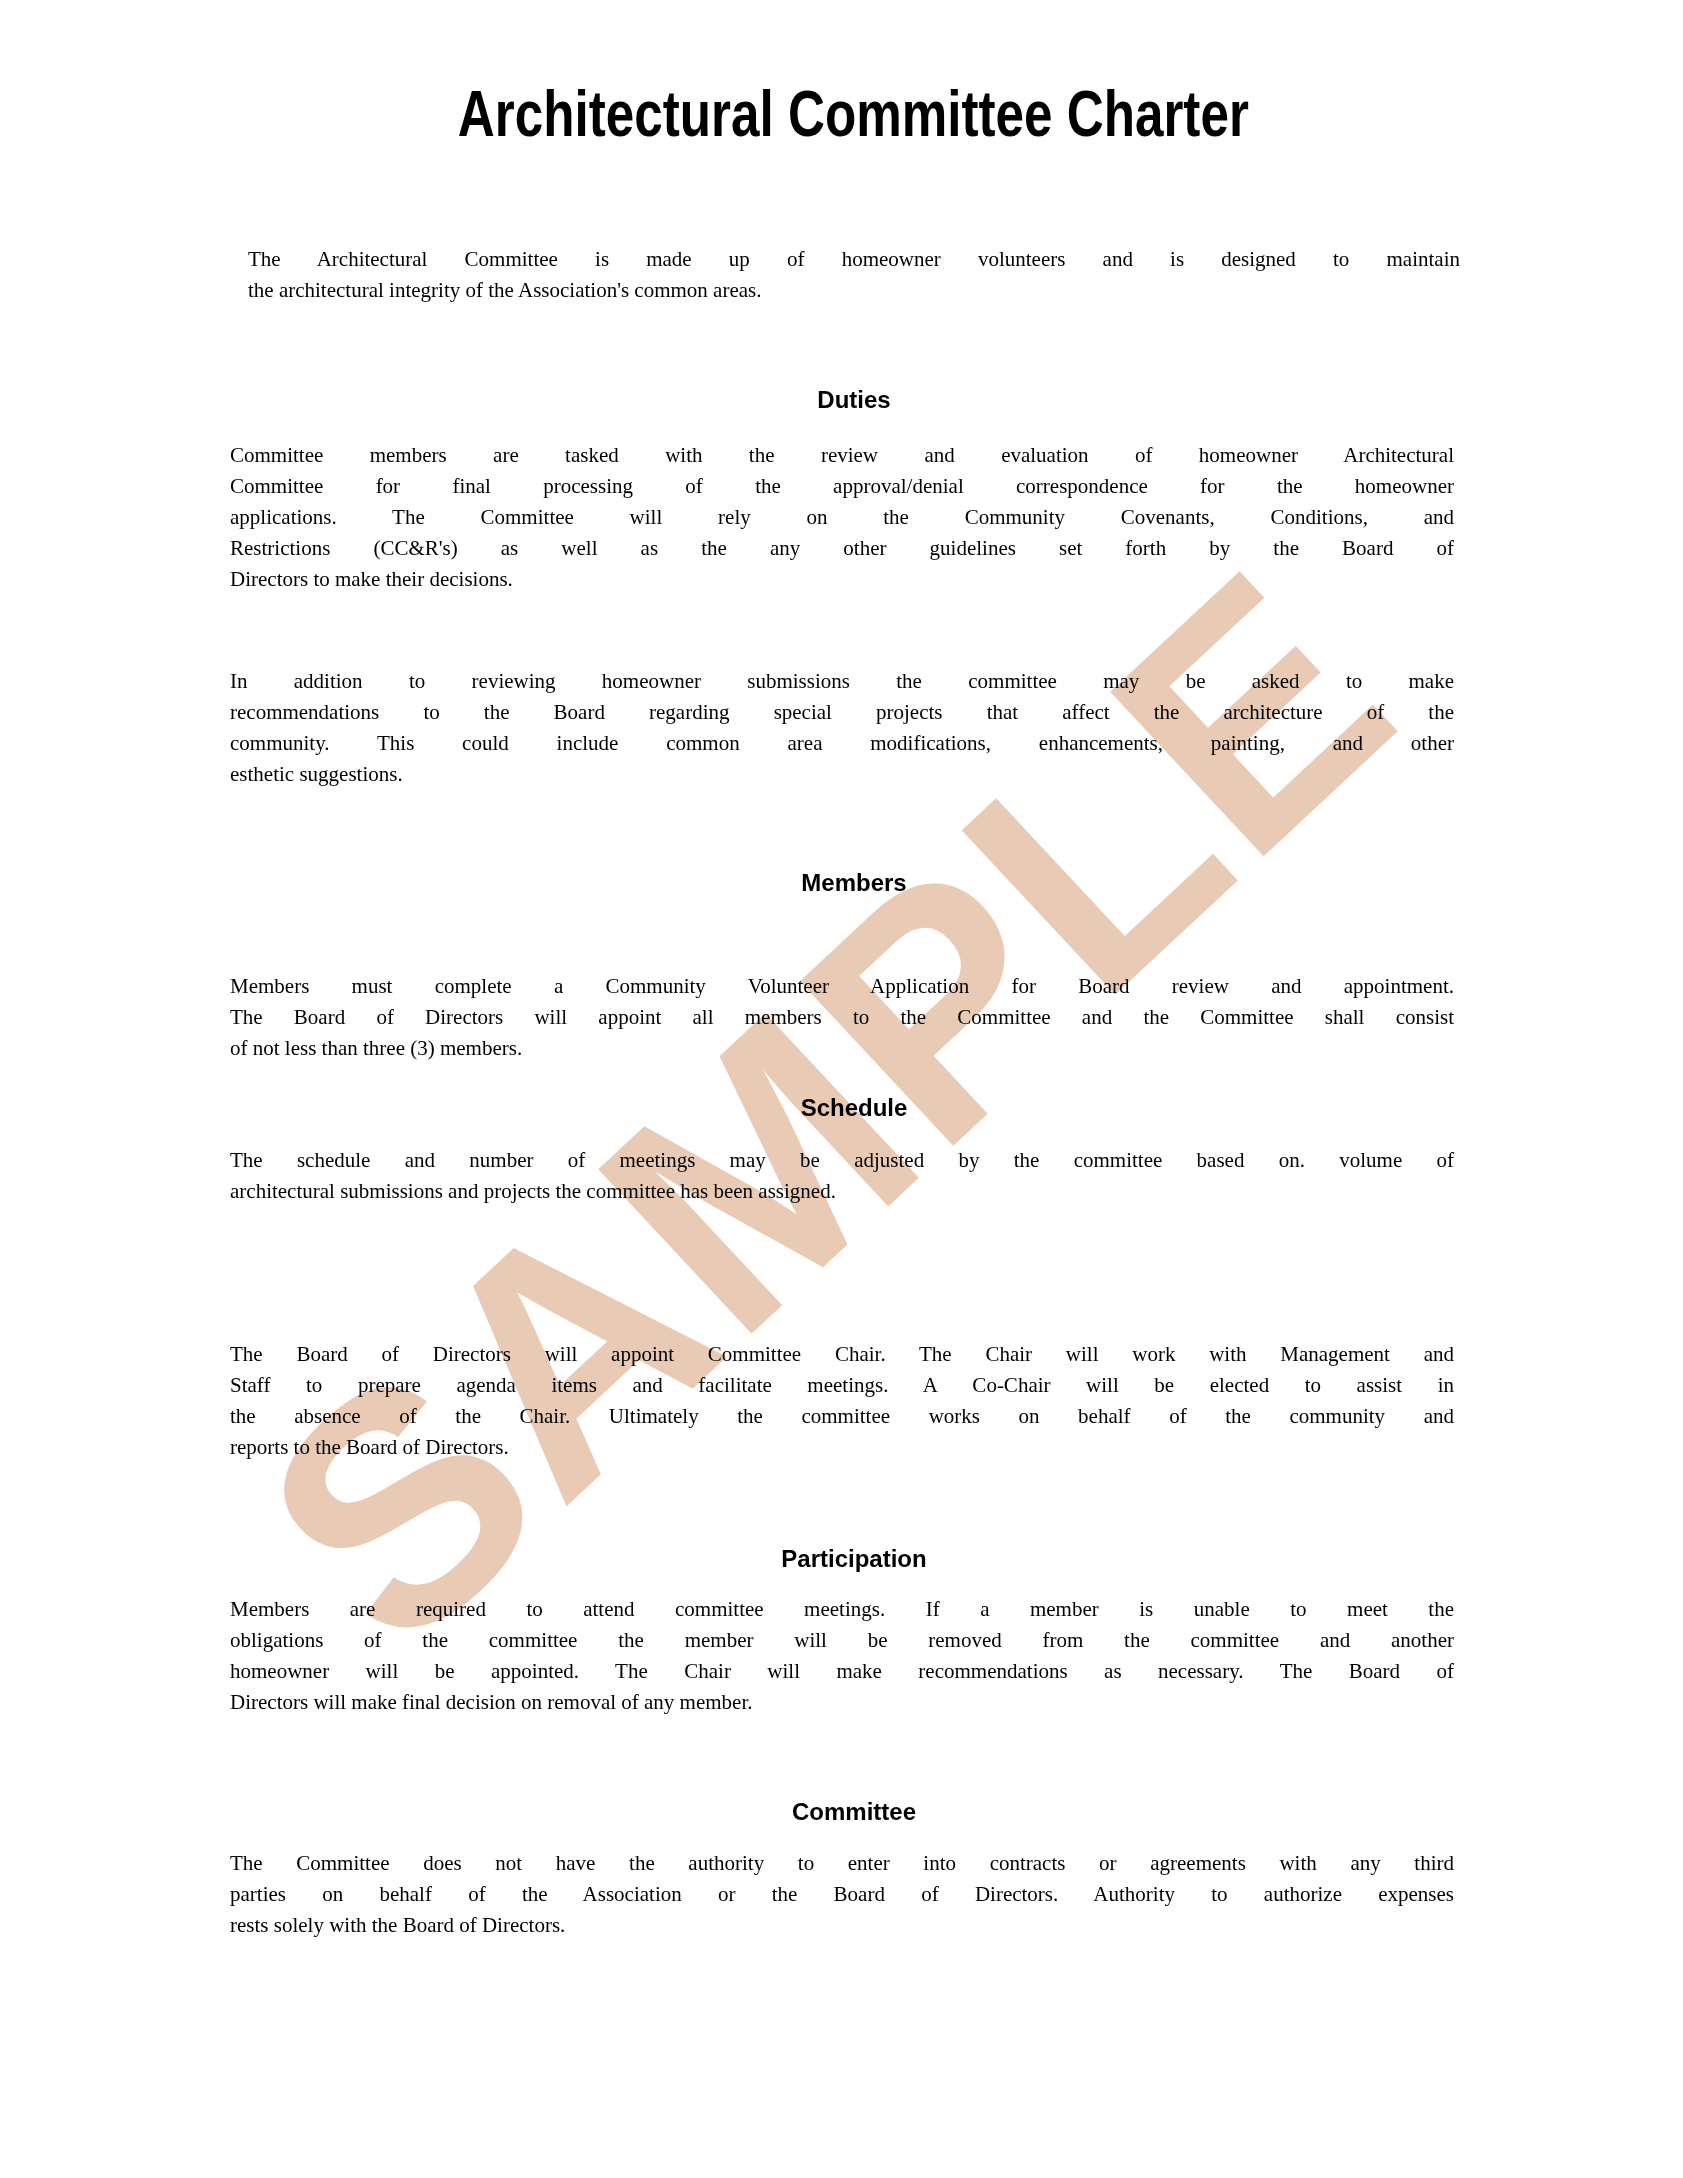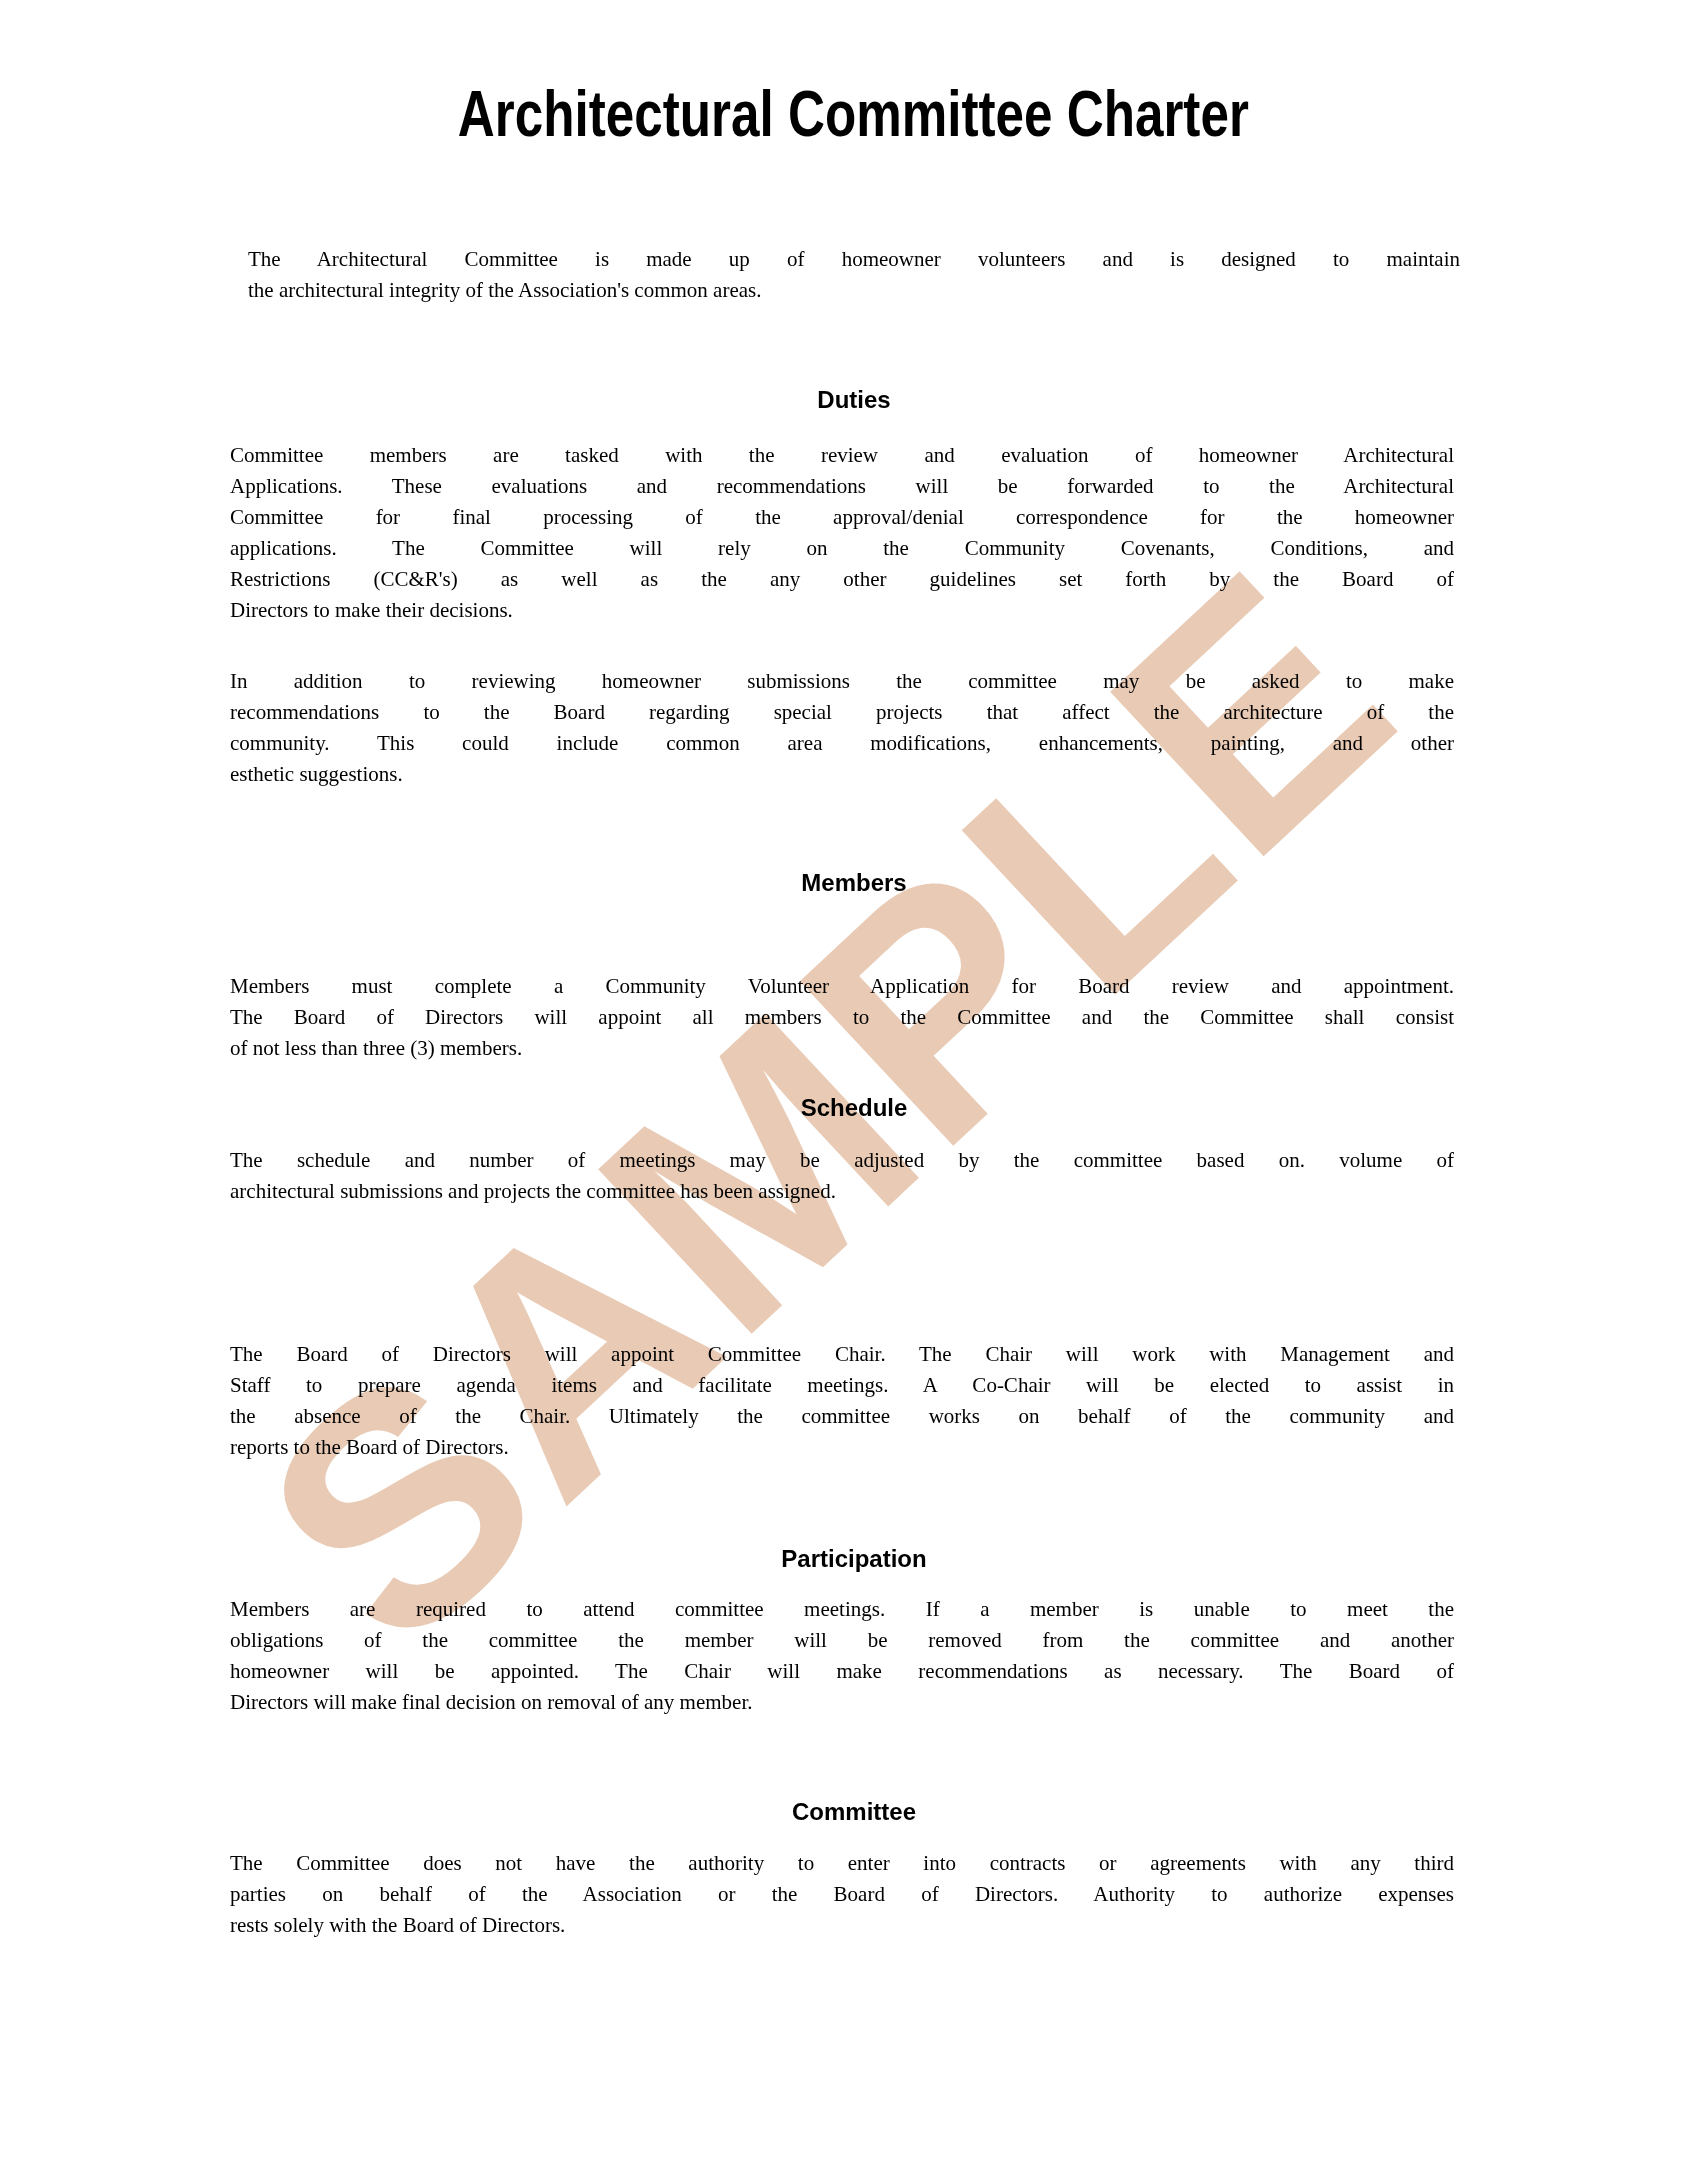--- a/index.html
+++ b/index.html
@@ -98,21 +98,20 @@
     <h1 class="doc-title"><span class="title-text">Architectural Committee Charter</span></h1>
 
     <div class="block para intro">
         <div class="pline">The Architectural Committee is made up of homeowner volunteers and is designed to maintain</div>
         <div class="pline">the architectural integrity of the Association's common areas.</div>
       </div>
 
     <h2 class="block heading h-duties">Duties</h2>
     <div class="block para p-duties-1">
         <div class="pline">Committee members are tasked with the review and evaluation of homeowner Architectural</div>
-        <div class="pline">Applications. These evaluations and recommendations will be forwarded to the Architectural</div>
         <div class="pline">Committee for final processing of the approval/denial correspondence for the homeowner</div>
         <div class="pline">applications. The Committee will rely on the Community Covenants, Conditions, and</div>
         <div class="pline">Restrictions (CC&amp;R's) as well as the any other guidelines set forth by the Board of</div>
         <div class="pline">Directors to make their decisions.</div>
       </div>
     <div class="block para p-duties-2">
         <div class="pline">In addition to reviewing homeowner submissions the committee may be asked to make</div>
         <div class="pline">recommendations to the Board regarding special projects that affect the architecture of the</div>
         <div class="pline">community. This could include common area modifications, enhancements, painting, and other</div>
         <div class="pline">esthetic suggestions.</div>

